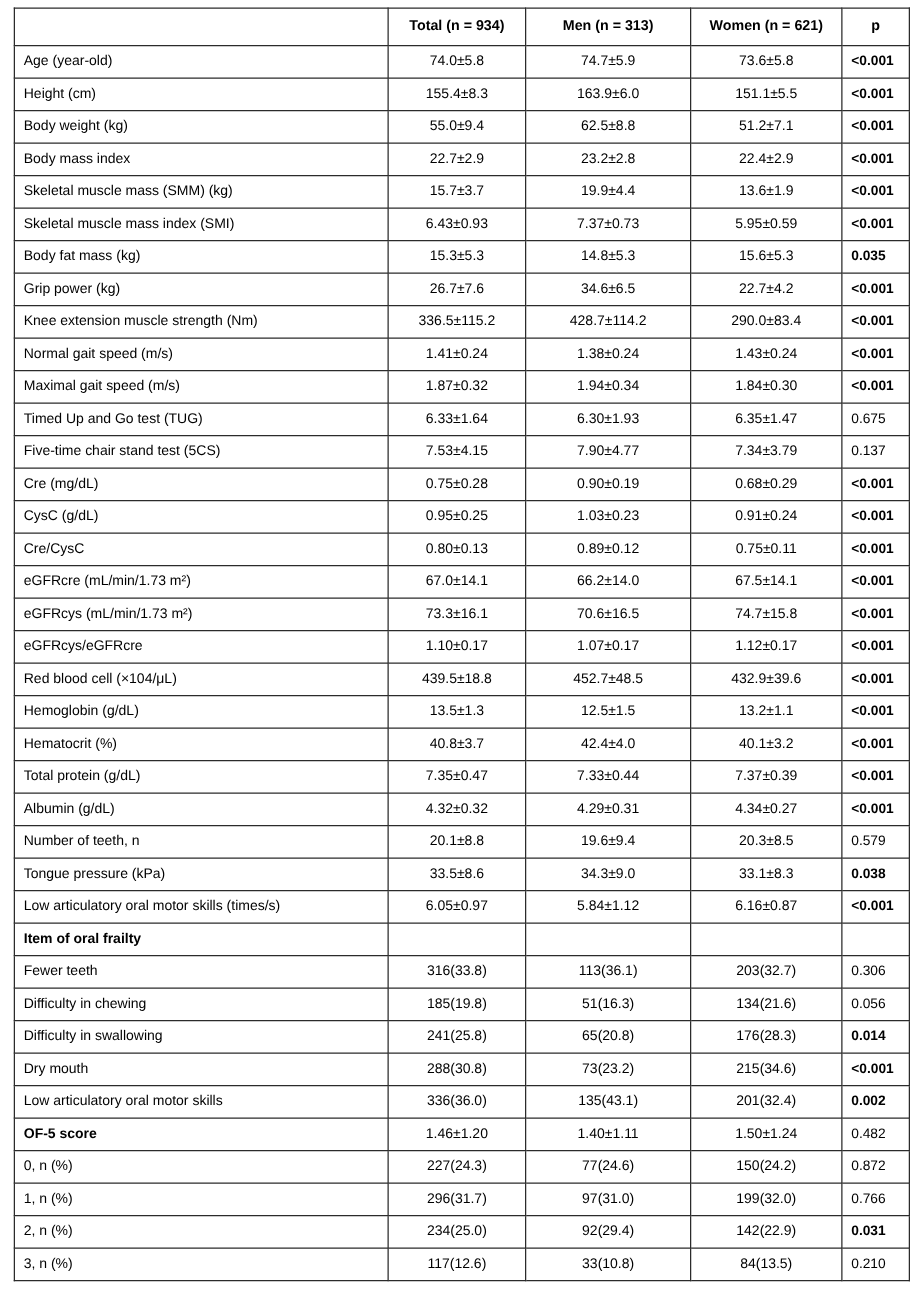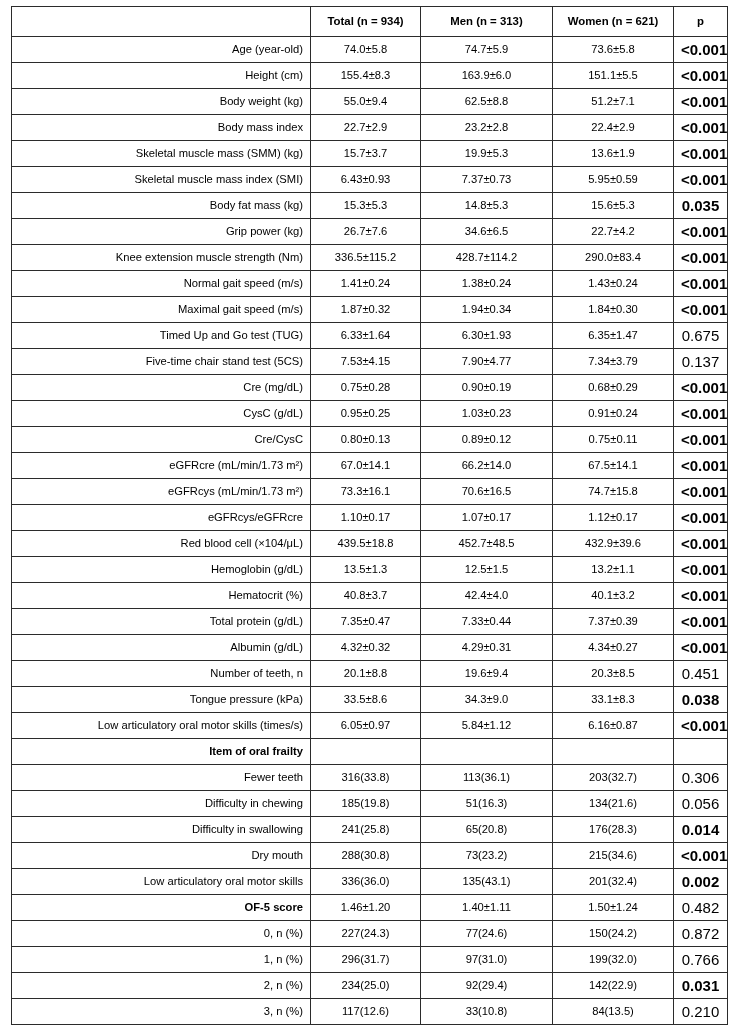--- a/index.html
+++ b/index.html
@@ -42,31 +42,30 @@
   }
   table.stats thead th {
     text-align: center;
     font-weight: bold;
     font-size: 11.4px;
     height: 30px;
     line-height: 29px;
   }
   table.stats thead th.h-label { border-right: 1px solid #2b2b2b; }
   table.stats td.label {
-    text-align: right;
+    text-align: left;
   }
   table.stats td.label.section {
     font-weight: bold;
   }
   table.stats td.val {
     text-align: center;
   }
   table.stats td.pval {
-    text-align: center;
-    font-size: 15px;
+    font-size: 11px;
   }
   table.stats td.pval.sig {
     font-weight: bold;
   }
 </style>
 </head>
 <body>
 
 <div id="table-wrap">
   <table class="stats">
@@ -111,21 +110,21 @@
         <tr>
           <td class="label">Body mass index</td>
           <td class="val">22.7±2.9</td>
           <td class="val">23.2±2.8</td>
           <td class="val">22.4±2.9</td>
           <td class="pval sig">&lt;0.001</td>
         </tr>
         <tr>
           <td class="label">Skeletal muscle mass (SMM) (kg)</td>
           <td class="val">15.7±3.7</td>
-          <td class="val">19.9±5.3</td>
+          <td class="val">19.9±4.4</td>
           <td class="val">13.6±1.9</td>
           <td class="pval sig">&lt;0.001</td>
         </tr>
         <tr>
           <td class="label">Skeletal muscle mass index (SMI)</td>
           <td class="val">6.43±0.93</td>
           <td class="val">7.37±0.73</td>
           <td class="val">5.95±0.59</td>
           <td class="pval sig">&lt;0.001</td>
         </tr>
@@ -253,21 +252,21 @@
           <td class="val">4.32±0.32</td>
           <td class="val">4.29±0.31</td>
           <td class="val">4.34±0.27</td>
           <td class="pval sig">&lt;0.001</td>
         </tr>
         <tr>
           <td class="label">Number of teeth, n</td>
           <td class="val">20.1±8.8</td>
           <td class="val">19.6±9.4</td>
           <td class="val">20.3±8.5</td>
-          <td class="pval">0.451</td>
+          <td class="pval">0.579</td>
         </tr>
         <tr>
           <td class="label">Tongue pressure (kPa)</td>
           <td class="val">33.5±8.6</td>
           <td class="val">34.3±9.0</td>
           <td class="val">33.1±8.3</td>
           <td class="pval sig">0.038</td>
         </tr>
         <tr>
           <td class="label">Low articulatory oral motor skills (times/s)</td>

